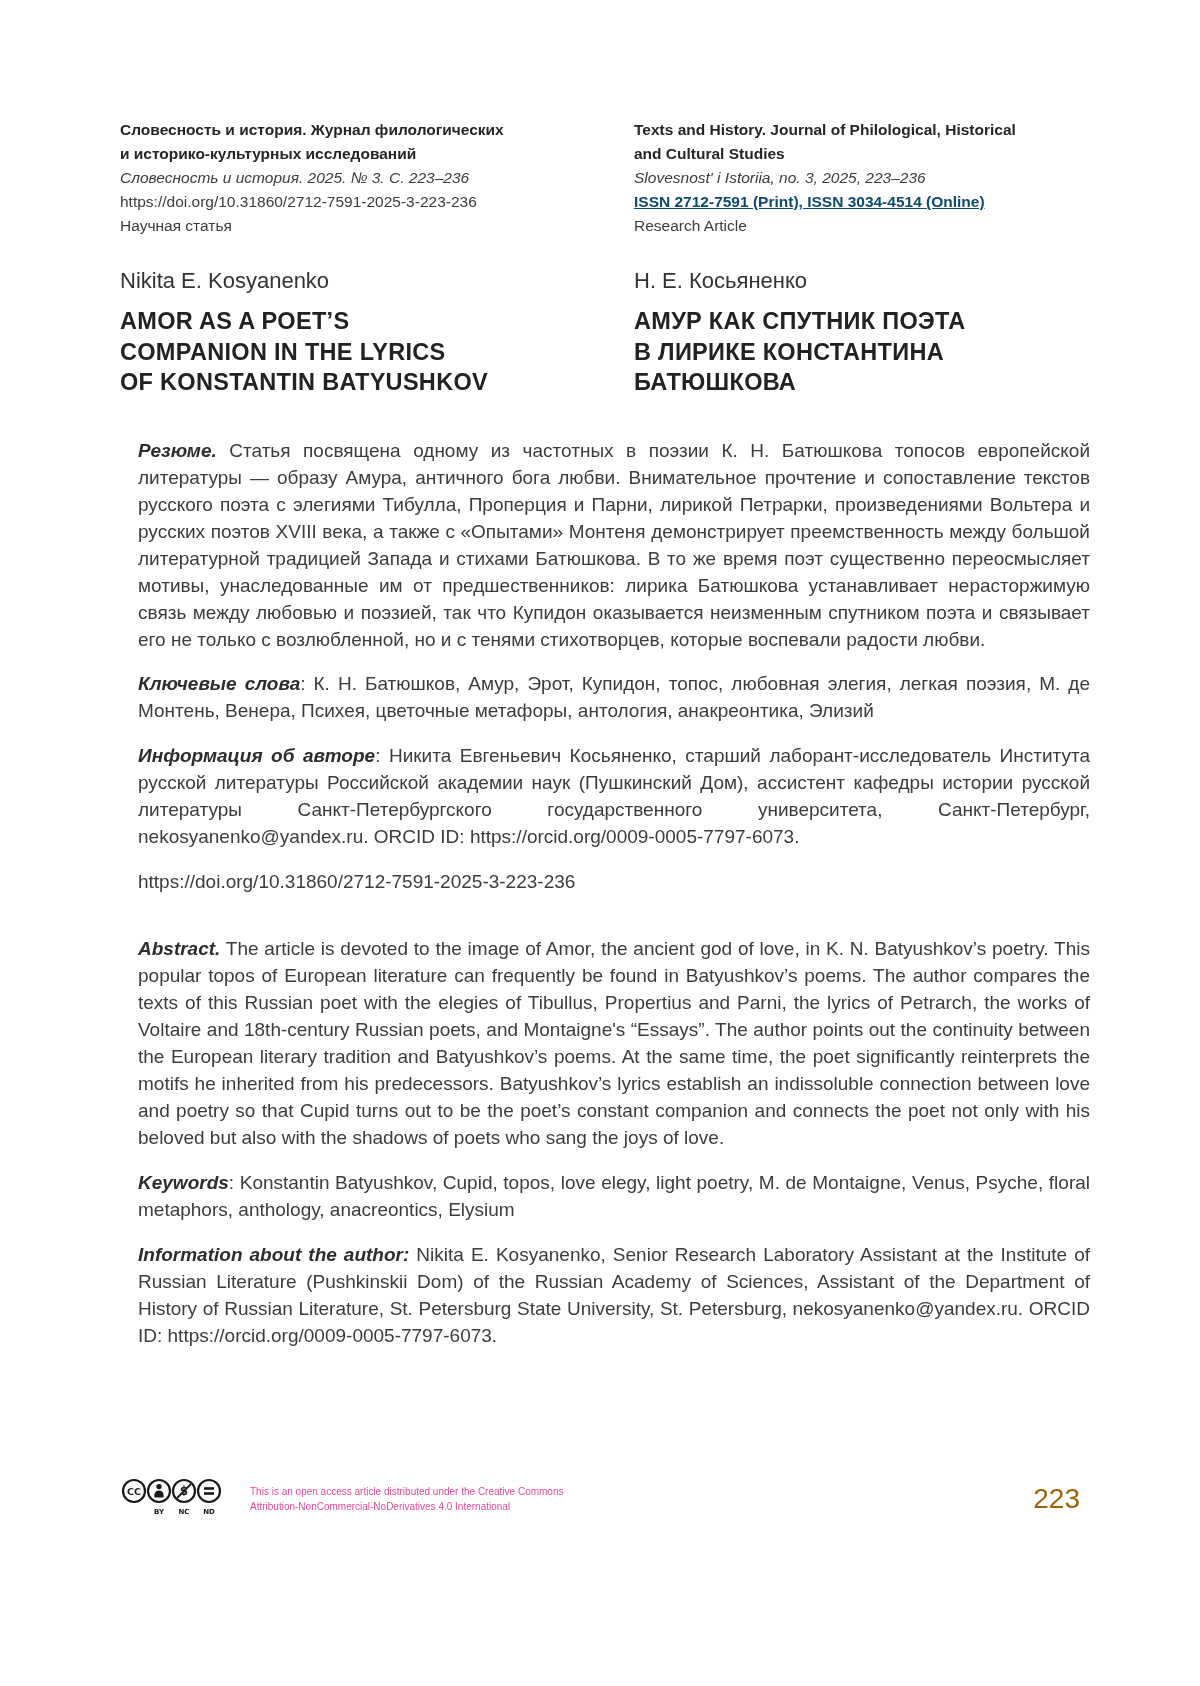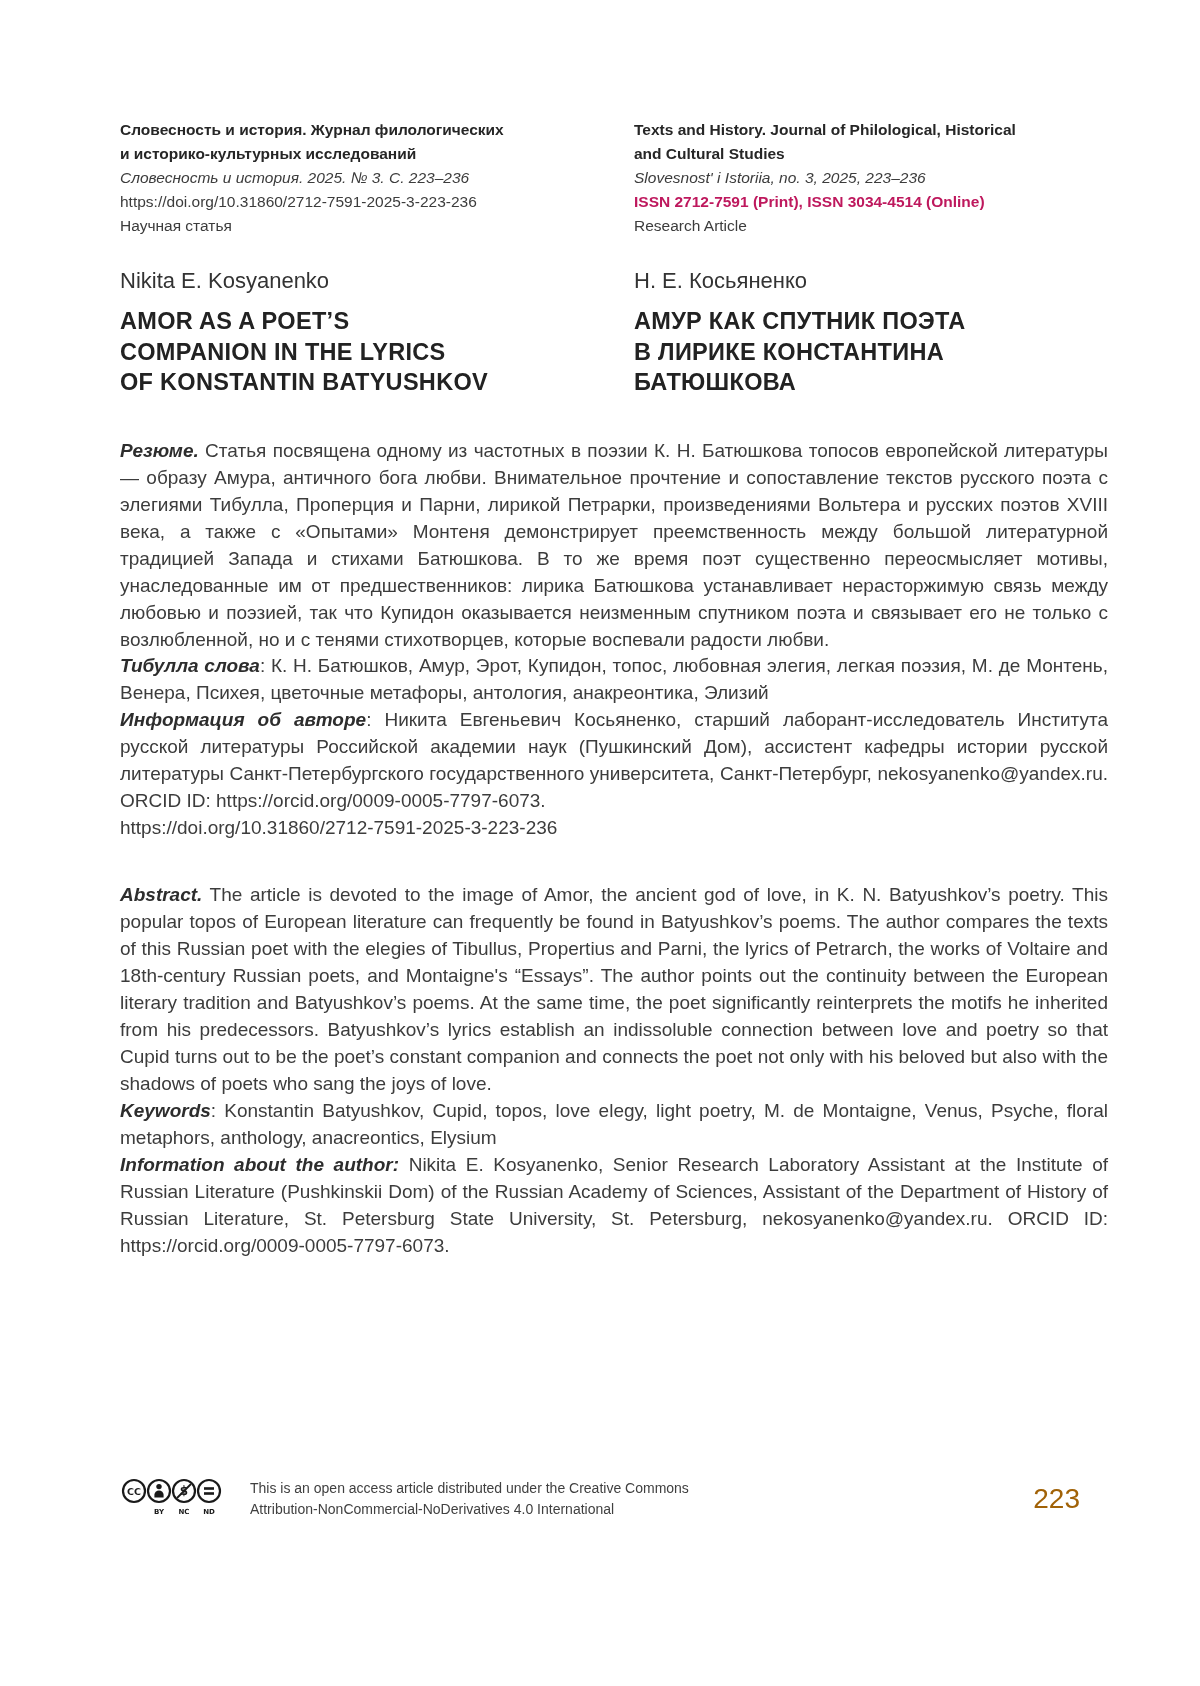--- a/index.html
+++ b/index.html
@@ -8,45 +8,45 @@
     padding:118px 92px 0 120px;position:relative;
     font-family:"Liberation Sans","DejaVu Sans",sans-serif;
     color:#3c3c3c;background:#ffffff;overflow:hidden;
   }
   .grid2{display:grid;grid-template-columns:1fr 1fr;column-gap:40px;}
 
   
   .meta p{margin:0;font-size:15.5px;line-height:1.55;}
   .jt{font-weight:700;color:#262626;white-space:pre-line;}
   .it{font-style:italic;}
-  .bld{font-weight:700;color:#be185d;}
+  .bld{font-weight:700;color:#0c4a6e;text-decoration:underline;}
 
   
   .byline{margin-top:30px;}
   .author{font-size:22px;margin:0 0 12px 0;color:#333;}
   .title{
     font-size:23.5px;font-weight:700;color:#222;margin:0;
     line-height:1.3;white-space:pre-line;letter-spacing:.3px;
   }
 
   
   .abstract{margin-top:40px;font-size:19px;line-height:1.42;}
-  .abstract p{margin:0;text-align:justify;}
+  .abstract p{margin:18px;text-align:justify;}
   .abstract p.left{text-align:left;}
   .lbl{font-weight:700;font-style:italic;color:#2d2d2d;}
   .ital{font-style:italic;}
 
   
   .footer{
     position:absolute;left:120px;right:120px;top:1478px;
     display:flex;align-items:center;
   }
   .cc-badge{flex:0 0 auto;}
   .license{
-    font-size:14px;color:#404040;line-height:1.5;
+    font-size:10px;color:#ec4899;line-height:1.5;
     white-space:pre-line;margin:0 0 0 26px;
   }
   .pageno{margin-left:auto;font-size:28px;color:#a16207;}
 </style>
 </head>
 <body>
 
 <div class="page">
 
   <header class="grid2 meta">
@@ -76,21 +76,21 @@
     <div>
       <p class="author">Н. Е. Косьяненко</p>
       <h1 class="title">АМУР КАК СПУТНИК ПОЭТА
 В ЛИРИКЕ КОНСТАНТИНА
 БАТЮШКОВА</h1>
     </div>
   </section>
 
   <section class="abstract">
     <p><span class="lbl">Резюме.</span><span> Статья посвящена одному из частотных в поэзии К. Н. Батюшкова топосов европейской литературы — образу Амура, античного бога любви. Внимательное прочтение и сопоставление текстов русского поэта с элегиями Тибулла, Проперция и Парни, лирикой Петрарки, произведениями Вольтера и русских поэтов XVIII века, а также с «Опытами» Монтеня демонстрирует преемственность между большой литературной традицией Запада и стихами Батюшкова. В то же время поэт существенно переосмысляет мотивы, унаследованные им от предшественников: лирика Батюшкова устанавливает нерасторжимую связь между любовью и поэзией, так что Купидон оказывается неизменным спутником поэта и связывает его не только с возлюбленной, но и с тенями стихотворцев, которые воспевали радости любви.</span></p>
-    <p><span class="lbl">Тибулла слова</span><span>: К. Н. Батюшков, Амур, Эрот, Купидон, топос, любовная элегия, легкая поэзия, М. де Монтень, Венера, Психея, цветочные метафоры, антология, анакреонтика, Элизий</span></p>
+    <p><span class="lbl">Ключевые слова</span><span>: К. Н. Батюшков, Амур, Эрот, Купидон, топос, любовная элегия, легкая поэзия, М. де Монтень, Венера, Психея, цветочные метафоры, антология, анакреонтика, Элизий</span></p>
     <p><span class="lbl">Информация об авторе</span><span>: Никита Евгеньевич Косьяненко, старший лаборант-исследователь Института русской литературы Российской академии наук (Пушкинский Дом), ассистент кафедры истории русской литературы Санкт-Петербургского государственного университета, Санкт-Петербург, nekosyanenko@yandex.ru. ORCID ID: https://orcid.org/0009-0005-7797-6073.</span></p>
     <p class="left">https://doi.org/10.31860/2712-7591-2025-3-223-236</p>
   </section>
 
   <section class="abstract">
     <p><span class="lbl">Abstract.</span><span> The article is devoted to the image of Amor, the ancient god of love, in K. N. Batyushkov’s poetry. This popular topos of European literature can frequently be found in Batyushkov’s poems. The author compares the texts of this Russian poet with the elegies of Tibullus, Propertius and Parni, the lyrics of Petrarch, the works of Voltaire and 18th-century Russian poets, and Montaigne's “Essays”. The author points out the continuity between the European literary tradition and Batyushkov’s poems. At the same time, the poet significantly reinterprets the motifs he inherited from his predecessors. Batyushkov’s lyrics establish an indissoluble connection between love and poetry so that Cupid turns out to be the poet’s constant companion and connects the poet not only with his beloved but also with the shadows of poets who sang the joys of love.</span></p>
     <p><span class="lbl">Keywords</span><span>: Konstantin Batyushkov, Cupid, topos, love elegy, light poetry, M. de Montaigne, Venus, Psyche, floral metaphors, anthology, anacreontics, Elysium</span></p>
     <p><span class="lbl">Information about the author:</span><span> Nikita E. Kosyanenko, Senior Research Laboratory Assistant at the Institute of Russian Literature (Pushkinskii Dom) of the Russian Academy of Sciences, Assistant of the Department of History of Russian Literature, St. Petersburg State University, St. Petersburg, nekosyanenko@yandex.ru. ORCID ID: https://orcid.org/0009-0005-7797-6073.</span></p>
   </section>
 

